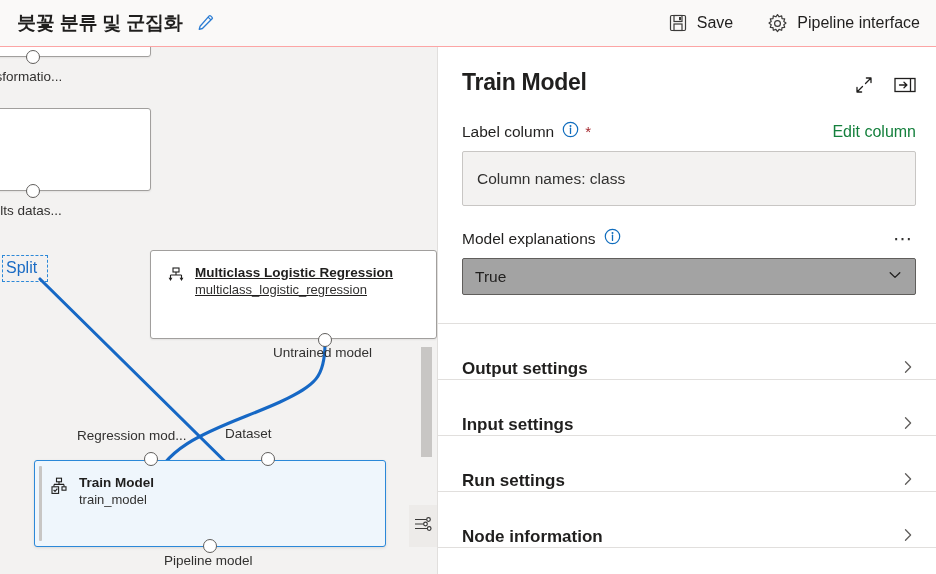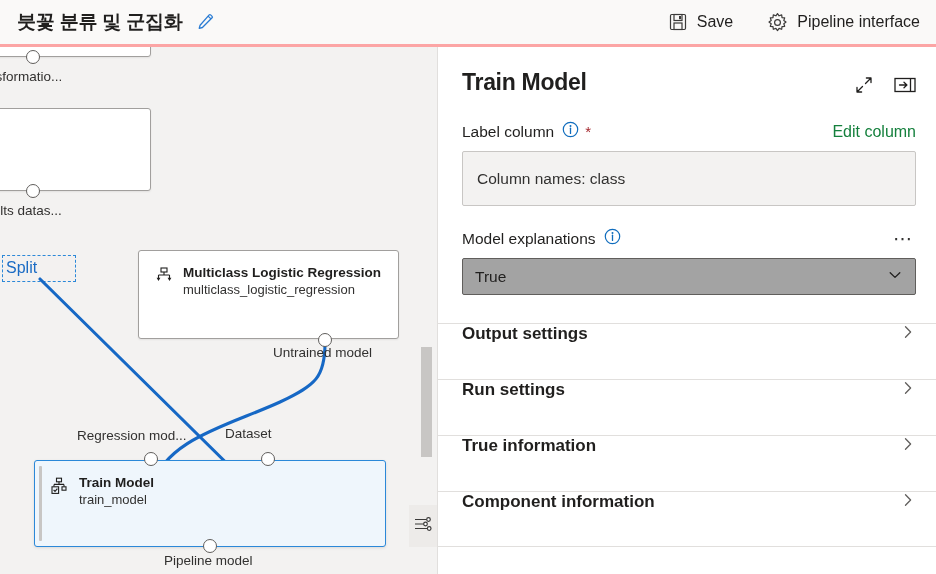--- a/index.html
+++ b/index.html
@@ -9,21 +9,21 @@
     font-family: "Liberation Sans", sans-serif;
     background: #ffffff;
     color: #201f1e;
   }
   #root { position: relative; width: 936px; height: 574px; }
 
   
   .topbar {
     position: absolute; left: 0; top: 0; width: 936px; height: 47px;
     background: #faf9f8;
-    border-bottom: 3px solid #fca5a5;
+    border-bottom: 1px solid #fca5a5;
     display: flex; align-items: center;
   }
   .title-wrap { display: flex; align-items: center; padding-left: 17px; gap: 12px; }
   .page-title {
     font-size: 19px; font-weight: 600; color: #201f1e; letter-spacing: -0.2px;
     white-space: nowrap;
   }
   .pencil-icon { width: 20px; height: 20px; display: block; cursor: pointer; }
   .topbar-right {
     margin-left: auto; display: flex; align-items: center; gap: 30px; padding-right: 14px;
@@ -117,21 +117,21 @@
   .select-box {
     margin-top: 9px; height: 37px; background: #a3a3a3; border: 1px solid #605e5c;
     border-radius: 2px; display: flex; align-items: center; padding: 0 12px;
     font-size: 15.5px; color: #201f1e; cursor: pointer;
   }
   .select-box .chev { margin-left: auto; }
 
   .sections { margin-top: 28px; }
   .section-row {
     height: 56px; border-top: 1px solid #e1dfdd;
-    display: flex; align-items: flex-start; padding: 0 20px 0 24px; cursor: pointer;
+    display: flex; align-items: flex-end; padding: 0 20px 0 24px; cursor: pointer;
   }
   .section-row:last-child { border-bottom: 1px solid #e1dfdd; }
   .section-label { font-size: 17px; font-weight: 700; color: #201f1e; }
   .section-chev { margin-left: auto; }
 </style>
 </head>
 <body>
 
 <div id="root">
 
@@ -174,33 +174,33 @@
   <div class="canvas">
 
     <div class="node" style="left:-120px; top:-38px; width:271px; height:48px;"></div>
     <div class="port" style="left:26px; top:3px;"></div>
     <span class="port-label" style="left:-12px; top:22px;">nsformatio...</span>
 
     <div class="node" style="left:-110px; top:61px; width:261px; height:83px;"></div>
     <div class="port" style="left:26px; top:137px;"></div>
     <span class="port-label" style="left:-14px; top:156px;">sults datas...</span>
 
-    <div class="split-chip" style="left:2px; top:208px; width:74px;">
+    <div class="split-chip" style="left:2px; top:208px; width:46px;">
       <span>Split</span>
     </div>
 
     <svg class="edges">
 
       <path d="M 40 232 L 268 457" fill="none" stroke="#1668c5" stroke-width="3.1" stroke-linecap="round"></path>
 
       <path d="M 325 296 C 325 330, 316 338, 280 355 C 230 378, 165 392, 152 440" fill="none" stroke="#1668c5" stroke-width="3.1" stroke-linecap="round"></path>
       <path d="M 152 452 L 147.5 440 L 156.5 440 Z" fill="#1668c5"></path>
     </svg>
 
-    <div class="node" style="left:138px; top:203px; width:261px; height:89px;">
+    <div class="node" style="left:150px; top:203px; width:287px; height:89px;text-decoration:underline;">
       <div class="node-body">
         <span class="node-icon">
           <svg width="18" height="18" viewBox="0 0 18 18">
             <g stroke="#201f1e" stroke-width="1.1" fill="none">
               <rect x="6" y="1" width="6" height="4"></rect>
               <path d="M9 5v3M3.5 8h11M3.5 8v3M14.5 8v3"></path>
             </g>
             <path d="M3.5 14 L1.6 10.8 L5.4 10.8 Z" fill="#201f1e"></path>
             <path d="M14.5 14 L12.6 10.8 L16.4 10.8 Z" fill="#201f1e"></path>
           </svg>
@@ -319,29 +319,37 @@
     <div class="sections">
       <div class="section-row">
         <span class="section-label">Output settings</span>
         <span class="section-chev">
           <svg width="16" height="16" viewBox="0 0 16 16">
               <path d="M5.5 2.8L10.6 8l-5.1 5.2" fill="none" stroke="#605e5c" stroke-width="1.3" stroke-linecap="round" stroke-linejoin="round"></path>
             </svg>
         </span>
       </div>
       <div class="section-row">
+        <span class="section-label">Input settings</span>
+        <span class="section-chev">
+          <svg width="16" height="16" viewBox="0 0 16 16">
+              <path d="M5.5 2.8L10.6 8l-5.1 5.2" fill="none" stroke="#605e5c" stroke-width="1.3" stroke-linecap="round" stroke-linejoin="round"></path>
+            </svg>
+        </span>
+      </div>
+      <div class="section-row">
         <span class="section-label">Run settings</span>
         <span class="section-chev">
           <svg width="16" height="16" viewBox="0 0 16 16">
               <path d="M5.5 2.8L10.6 8l-5.1 5.2" fill="none" stroke="#605e5c" stroke-width="1.3" stroke-linecap="round" stroke-linejoin="round"></path>
             </svg>
         </span>
       </div>
       <div class="section-row">
-        <span class="section-label">True information</span>
+        <span class="section-label">Node information</span>
         <span class="section-chev">
           <svg width="16" height="16" viewBox="0 0 16 16">
               <path d="M5.5 2.8L10.6 8l-5.1 5.2" fill="none" stroke="#605e5c" stroke-width="1.3" stroke-linecap="round" stroke-linejoin="round"></path>
             </svg>
         </span>
       </div>
       <div class="section-row">
         <span class="section-label">Component information</span>
         <span class="section-chev">
           <svg width="16" height="16" viewBox="0 0 16 16">

